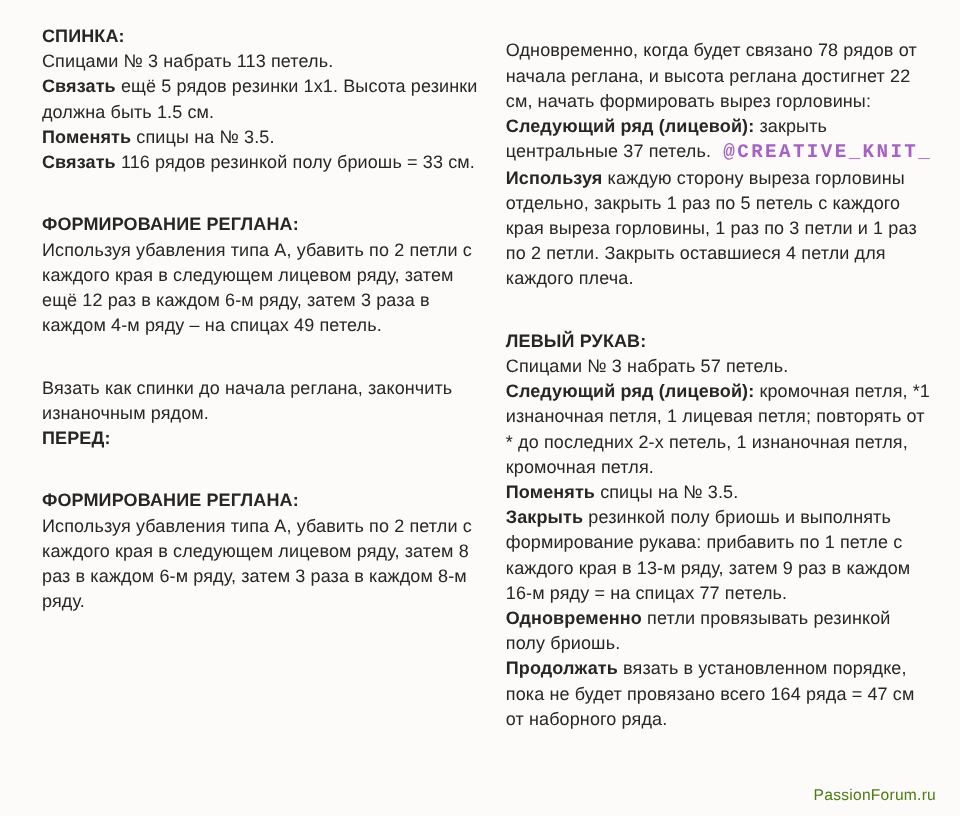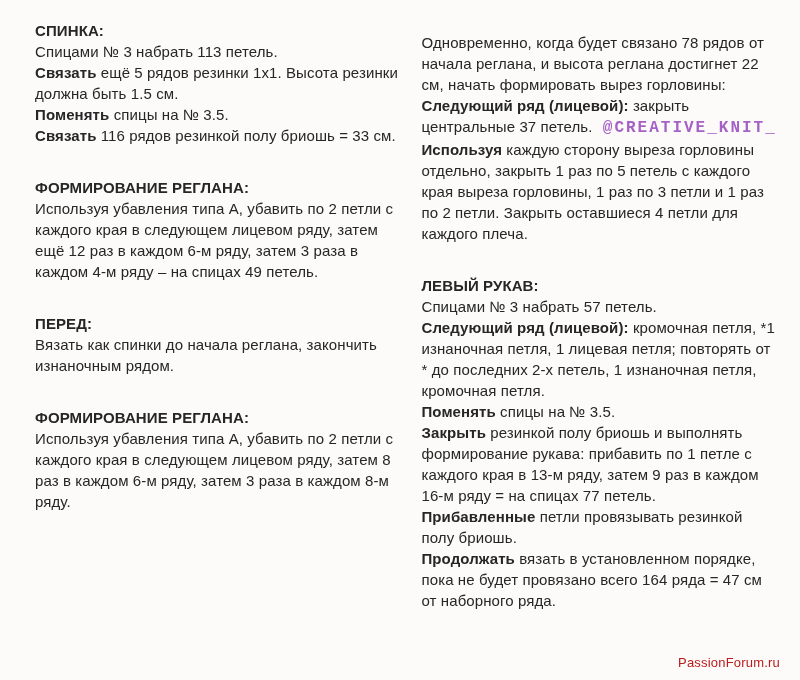--- a/index.html
+++ b/index.html
@@ -43,60 +43,60 @@
     font-weight: 600;
     letter-spacing: 2px;
     margin-left: 6px;
     white-space: nowrap;
   }
   .site-watermark {
     position: absolute;
     right: 20px;
     bottom: 10px;
     font-size: 13px;
-    color: #b91c1c;
+    color: #4d7c0f;
     letter-spacing: 0.2px;
   }
 </style>
 </head>
 <body>
 
 <div class="page">
   <div class="col col-left" id="col-0">
       <div class="section">
         <p><span class="b">СПИНКА:</span></p>
         <p><span>Спицами № 3 набрать 113 петель.</span></p>
         <p><span class="b">Связать</span><span> ещё 5 рядов резинки 1х1. Высота резинки должна быть 1.5 см.</span></p>
         <p><span class="b">Поменять</span><span> спицы на № 3.5.</span></p>
         <p><span class="b">Связать</span><span> 116 рядов резинкой полу бриошь = 33 см.</span></p>
       </div>
       <div class="section">
         <p><span class="b">ФОРМИРОВАНИЕ РЕГЛАНА:</span></p>
         <p><span>Используя убавления типа А, убавить по 2 петли с каждого края в следующем лицевом ряду, затем ещё 12 раз в каждом 6-м ряду, затем 3 раза в каждом 4-м ряду – на спицах 49 петель.</span></p>
       </div>
       <div class="section">
+        <p><span>Вязать как спинки до начала реглана, закончить изнаночным рядом.</span></p>
         <p><span class="b">ПЕРЕД:</span></p>
-        <p><span>Вязать как спинки до начала реглана, закончить изнаночным рядом.</span></p>
       </div>
       <div class="section">
         <p><span class="b">ФОРМИРОВАНИЕ РЕГЛАНА:</span></p>
         <p><span>Используя убавления типа А, убавить по 2 петли с каждого края в следующем лицевом ряду, затем 8 раз в каждом 6-м ряду, затем 3 раза в каждом 8-м ряду.</span></p>
       </div>
     </div>
   <div class="col col-right" id="col-1">
       <div class="section">
         <p><span>Одновременно, когда будет связано 78 рядов от начала реглана, и высота реглана достигнет 22 см, начать формировать вырез горловины:</span></p>
         <p><span class="b">Следующий ряд (лицевой):</span><span> закрыть центральные 37 петель. </span><span class="brand-watermark">@CREATIVE_KNIT_</span></p>
         <p><span class="b">Используя</span><span> каждую сторону выреза горловины отдельно, закрыть 1 раз по 5 петель с каждого края выреза горловины, 1 раз по 3 петли и 1 раз по 2 петли. Закрыть оставшиеся 4 петли для каждого плеча.</span></p>
       </div>
       <div class="section">
         <p><span class="b">ЛЕВЫЙ РУКАВ:</span></p>
         <p><span>Спицами № 3 набрать 57 петель.</span></p>
         <p><span class="b">Следующий ряд (лицевой):</span><span> кромочная петля, *1 изнаночная петля, 1 лицевая петля; повторять от * до последних 2-х петель, 1 изнаночная петля, кромочная петля.</span></p>
         <p><span class="b">Поменять</span><span> спицы на № 3.5.</span></p>
         <p><span class="b">Закрыть</span><span> резинкой полу бриошь и выполнять формирование рукава: прибавить по 1 петле с каждого края в 13-м ряду, затем 9 раз в каждом 16-м ряду = на спицах 77 петель.</span></p>
-        <p><span class="b">Прибавленные</span><span> петли провязывать резинкой полу бриошь.</span></p>
+        <p><span class="b">Одновременно</span><span> петли провязывать резинкой полу бриошь.</span></p>
         <p><span class="b">Продолжать</span><span> вязать в установленном порядке, пока не будет провязано всего 164 ряда = 47 см от наборного ряда.</span></p>
       </div>
     </div>
 </div>
 
 <div class="site-watermark">PassionForum.ru</div>
 
 </body></html>

